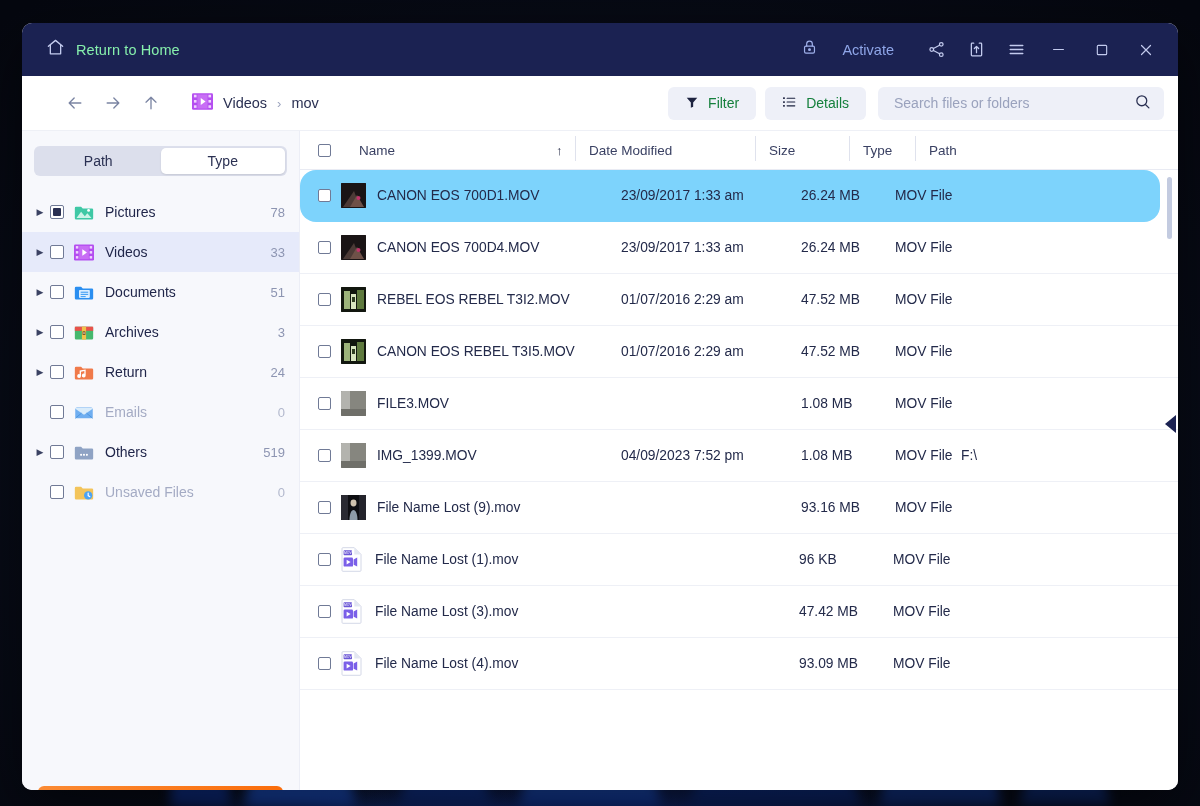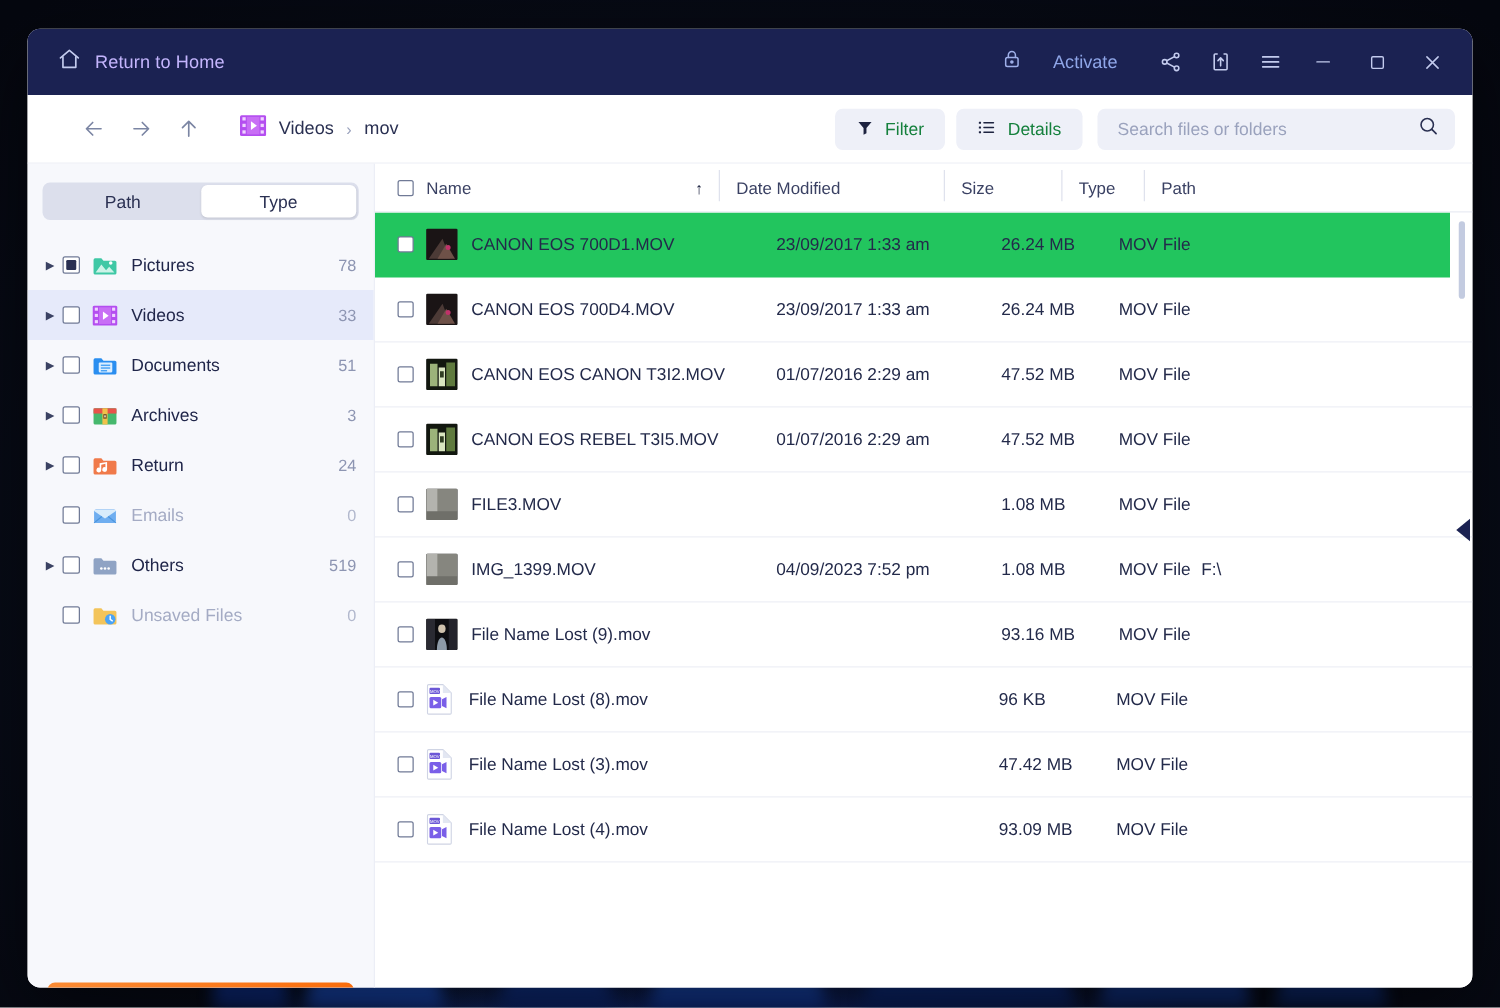--- a/index.html
+++ b/index.html
@@ -27,21 +27,21 @@
     background: #ffffff;
     box-shadow: 0 18px 60px rgba(0,0,0,.55);
   }
 
   
   .titlebar {
     height: 53px; background: #1b2252; display: flex; align-items: center;
     padding: 0 10px 0 20px; color: #c9d0ef;
   }
   .home-btn { display: flex; align-items: center; gap: 11px; cursor: pointer; padding: 6px 4px; }
-  .home-btn .label { font-size: 14.5px; color: #c4b5fd; letter-spacing: .1px; }
+  .home-btn .label { font-size: 14.5px; color: #86efac; letter-spacing: .1px; }
   .tb-spacer { flex: 1; }
   .tb-group { display: flex; align-items: center; }
   .activate-tb { display: flex; align-items: center; gap: 24px; cursor: pointer;
                  padding: 6px 10px; margin-right: 12px; }
   .activate-tb .label { font-size: 14.5px; color: #8fa6e8; }
   .tb-icon { width: 40px; height: 36px; display: flex; align-items: center; justify-content: center;
              cursor: pointer; color: #c3cbee; }
   .tb-icon.wide { width: 44px; }
 
   
@@ -102,33 +102,33 @@
     gap: 11px; cursor: pointer; color: #fff; font-size: 15px;
     background: linear-gradient(90deg, #fb8b34 0%, #fa6d0b 100%);
   }
 
   
   .filepane { flex: 1; display: flex; flex-direction: column; background: #fff; position: relative; }
   .table-head { height: 39px; display: flex; align-items: center; border-bottom: 1px solid #e9ebf3;
                 padding-left: 18px; position: relative; }
   .th { font-size: 13.5px; color: #3a4163; display: flex; align-items: center; position: relative; }
   .th .vline { position: absolute; left: -14px; top: -7px; height: 25px; width: 1px; background: #dfe2ed; }
-  .col-name { width: 271px; }
+  .col-name { width: 271px; gap: 18px; }
   .col-date { width: 180px; }
   .col-size { width: 94px; }
   .col-type { width: 66px; }
   .col-path { width: 120px; }
   .hcbx { width: 13px; height: 13px; border: 1.4px solid #707a96; border-radius: 2px;
           background: #fff; margin-right: 10px; flex-shrink: 0; }
   .sort-arrow { position: absolute; left: 256px; font-size: 13px; color: #1d2340; font-weight: bold; }
 
   .rows { flex: 1; overflow: hidden; position: relative; }
   .row { height: 52px; display: flex; align-items: center; padding-left: 18px;
          border-bottom: 1px solid #eef0f6; cursor: pointer; }
-  .row.sel { background: #22c55e; border-bottom-color: transparent; border-radius: 0;
+  .row.sel { background: #7dd3fc; border-bottom-color: transparent; border-radius: 16px;
              margin-right: 18px; }
   .cell { font-size: 13.8px; color: #232a4a; display: flex; align-items: center; }
   .thumb { width: 25px; height: 25px; margin-right: 11px; flex-shrink: 0; border-radius: 1px;
            background: #222; overflow: hidden; }
   .movico { width: 21px; height: 25px; margin-right: 13px; flex-shrink: 0; }
 
   .vscroll { position: absolute; right: 6px; top: 7px; width: 5px; height: 62px;
              background: #c3cbe0; border-radius: 3px; cursor: pointer; }
   .collapse-tri { position: absolute; right: 2px; top: 284px; width: 0; height: 0;
                   border-top: 9px solid transparent; border-bottom: 9px solid transparent;
@@ -456,21 +456,21 @@
           </div>
           <div class="row">
             <span class="hcbx"></span>
             <span class="thumb"><svg width="25" height="25" viewBox="0 0 25 25">
                 <rect width="25" height="25" fill="#12170f"></rect>
                 <rect x="3" y="4" width="6" height="18" fill="#9cb37a"></rect>
                 <rect x="10" y="7" width="5" height="15" fill="#d9e6c0"></rect>
                 <rect x="16" y="3" width="7" height="19" fill="#5f7a3e"></rect>
                 <rect x="11" y="10" width="3" height="5" fill="#2f3d22"></rect>
               </svg></span>
-            <span class="cell col-name" style="width:244px">CANON EOS CANON T3I2.MOV</span>
+            <span class="cell col-name" style="width:244px">REBEL EOS REBEL T3I2.MOV</span>
             <span class="cell col-date">01/07/2016 2:29 am</span>
             <span class="cell col-size">47.52 MB</span>
             <span class="cell col-type">MOV File</span>
             <span class="cell col-path"></span>
           </div>
           <div class="row">
             <span class="hcbx"></span>
             <span class="thumb"><svg width="25" height="25" viewBox="0 0 25 25">
                 <rect width="25" height="25" fill="#12170f"></rect>
                 <rect x="3" y="4" width="6" height="18" fill="#9cb37a"></rect>
@@ -531,21 +531,21 @@
             <span class="hcbx"></span>
             <svg class="movico" viewBox="0 0 21 25">
               <path d="M1 1.6A.9.9 0 0 1 1.9.7h11.4L20 7.4v16a.9.9 0 0 1-.9.9H1.9a.9.9 0 0 1-.9-.9z" fill="#fff" stroke="#cfd4e4" stroke-width=".9"></path>
               <path d="M13.3.7 20 7.4h-6.7z" fill="#e3e7f2"></path>
               <rect x="2.6" y="3.2" width="8.4" height="5" rx=".8" fill="#6b57d6"></rect>
               <text x="6.8" y="7.2" font-size="3.4" fill="#fff" text-anchor="middle" font-family="Liberation Sans, sans-serif">MOV</text>
               <rect x="2.6" y="10.6" width="9.4" height="9" rx="1.2" fill="#7a5fe8"></rect>
               <path d="M5.6 12.8 9.6 15.1 5.6 17.4z" fill="#fff"></path>
               <path d="M12.6 12.4 16.2 10.6v9l-3.6-1.8z" fill="#7a5fe8"></path>
             </svg>
-            <span class="cell col-name" style="width:244px">File Name Lost (8).mov</span>
+            <span class="cell col-name" style="width:244px">File Name Lost (1).mov</span>
             <span class="cell col-date"></span>
             <span class="cell col-size">96 KB</span>
             <span class="cell col-type">MOV File</span>
             <span class="cell col-path"></span>
           </div>
           <div class="row">
             <span class="hcbx"></span>
             <svg class="movico" viewBox="0 0 21 25">
               <path d="M1 1.6A.9.9 0 0 1 1.9.7h11.4L20 7.4v16a.9.9 0 0 1-.9.9H1.9a.9.9 0 0 1-.9-.9z" fill="#fff" stroke="#cfd4e4" stroke-width=".9"></path>
               <path d="M13.3.7 20 7.4h-6.7z" fill="#e3e7f2"></path>

